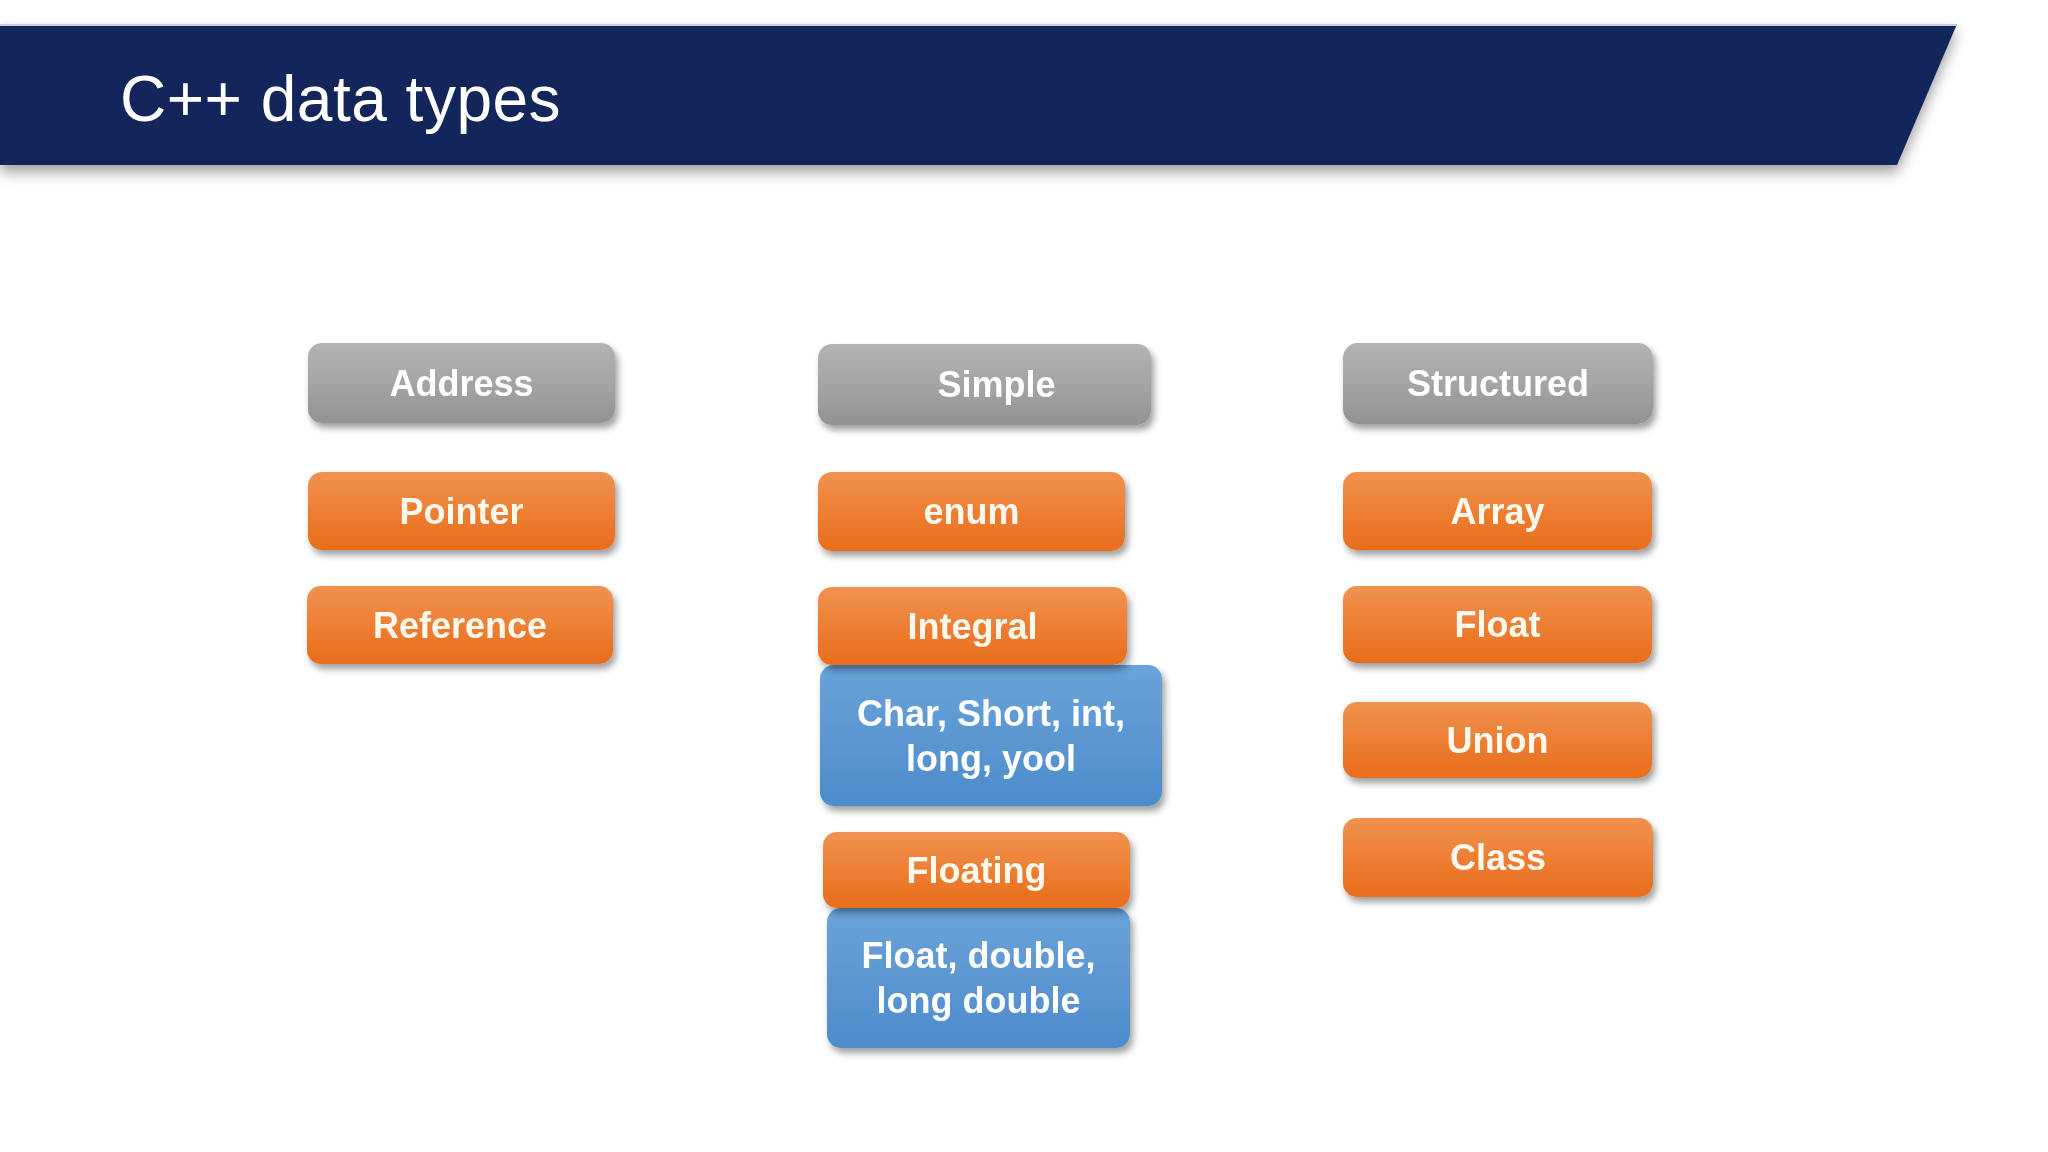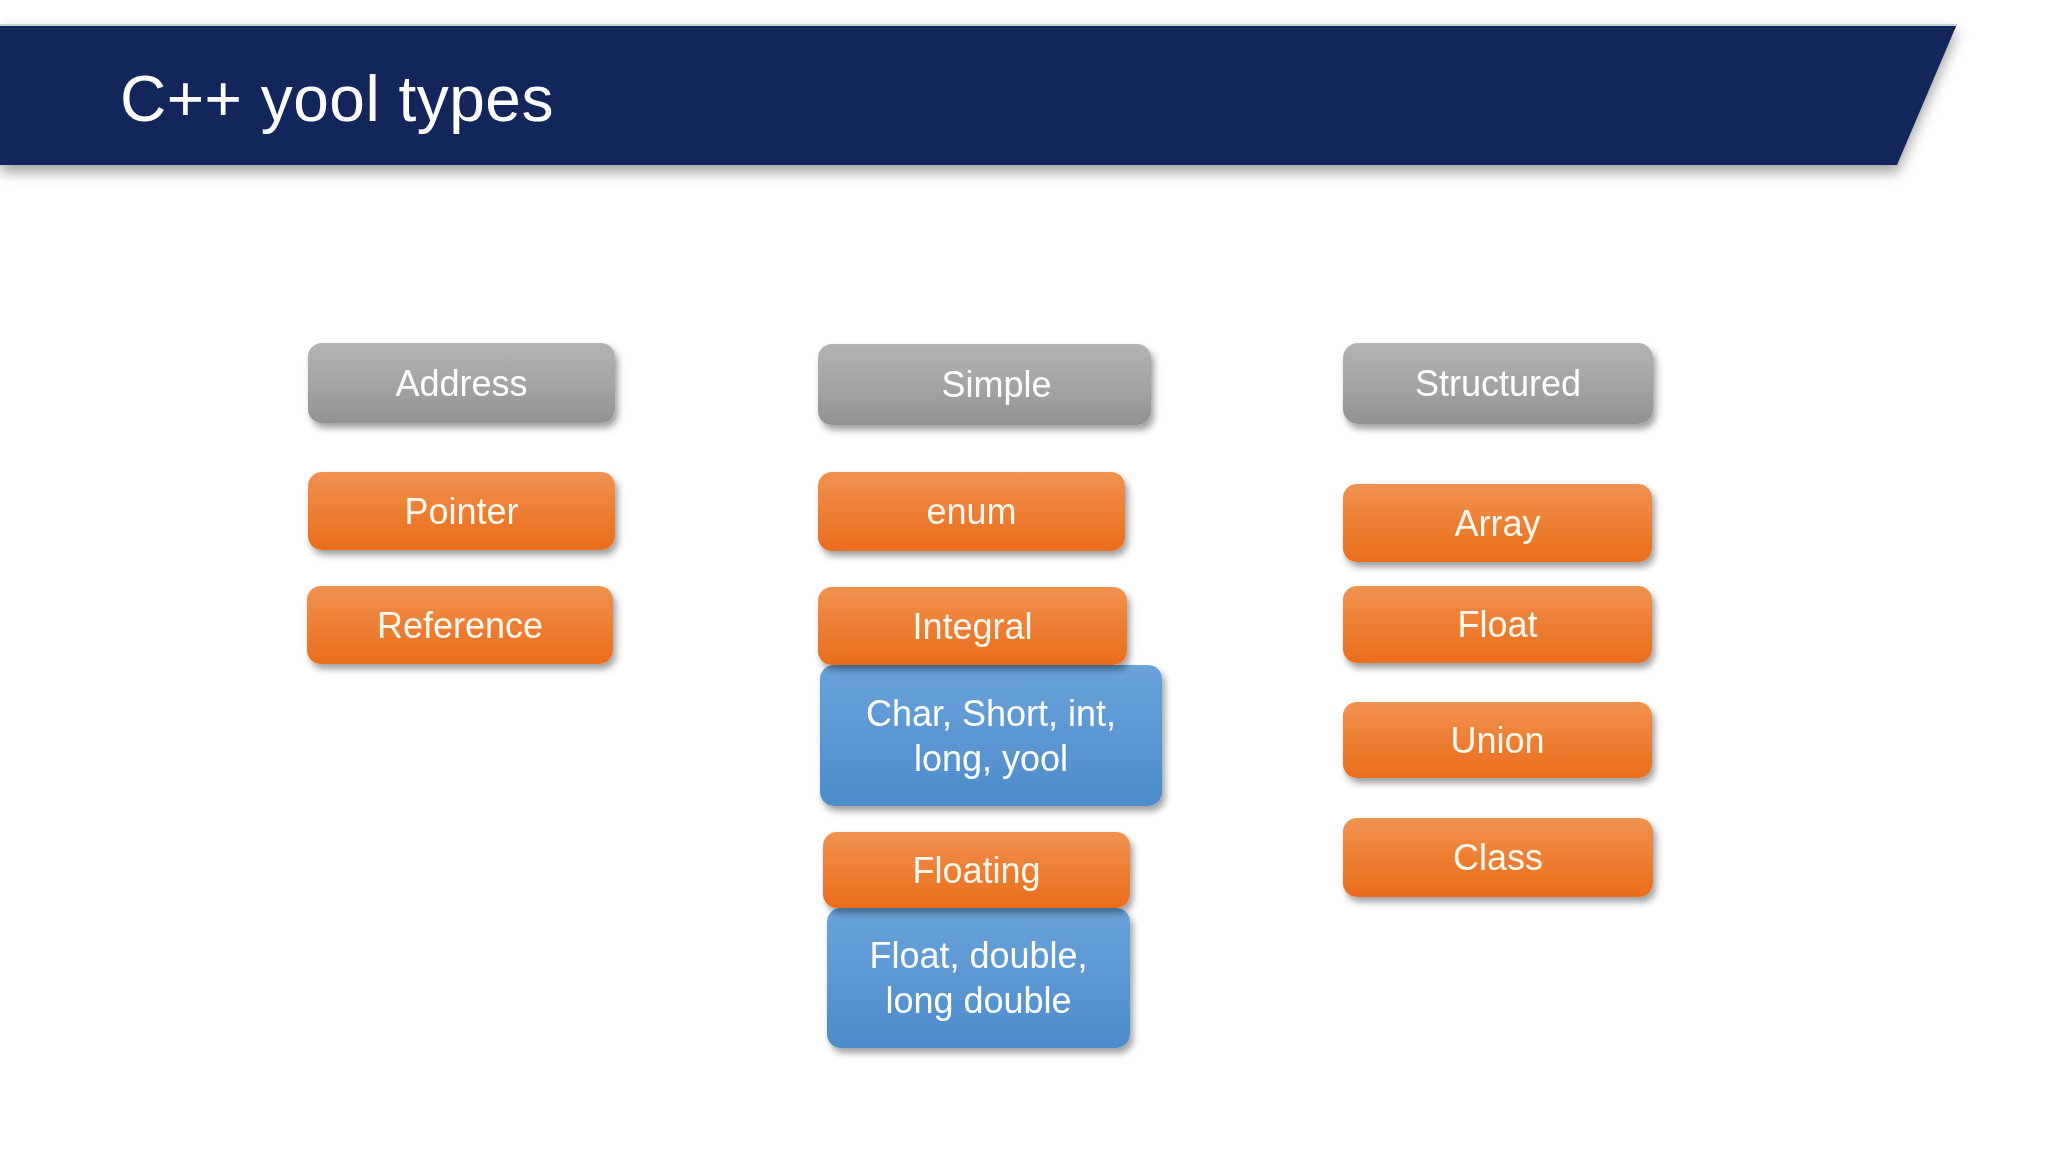--- a/index.html
+++ b/index.html
@@ -34,21 +34,21 @@
   }
 
   
   .box{
     position:absolute;
     border-radius:14px;
     display:flex;align-items:center;justify-content:center;
     text-align:center;
     color:#ffffff;
     font-size:36px;
-    font-weight:400;
+    font-weight:700;
     line-height:1.25;
     white-space:pre-line;
     box-shadow:3px 5px 7px rgba(0,0,0,0.38);
   }
   .box.gray{
     background:linear-gradient(180deg,#b3b3b3 0%,#a3a3a3 55%,#929292 100%);
   }
   .box.orange{
     background:linear-gradient(180deg,#f19250 0%,#ed7d31 55%,#e96d1b 100%);
     color:#fef9ef;
@@ -65,31 +65,31 @@
   
   #box-simple         {left:818px;top:344px;width:309px;height:81px;padding-left:24px;}
   #box-enum           {left:818px;top:472px;width:307px;height:79px;}
   #box-integral       {left:818px;top:587px;width:309px;height:78px;z-index:2;}
   #box-integral-types {left:820px;top:665px;width:342px;height:141px;z-index:1;}
   #box-floating       {left:823px;top:832px;width:307px;height:76px;z-index:2;}
   #box-floating-types {left:827px;top:908px;width:303px;height:140px;z-index:1;}
 
   
   #box-structured{left:1343px;top:343px;width:310px;height:81px;border-radius:15px;}
-  #box-array     {left:1343px;top:472px;width:309px;height:78px;margin-top:12px;}
+  #box-array     {left:1343px;top:472px;width:309px;height:78px;}
   #box-struct    {left:1343px;top:586px;width:309px;height:77px;}
   #box-union     {left:1343px;top:702px;width:309px;height:76px;}
   #box-class     {left:1343px;top:818px;width:310px;height:79px;}
 </style>
 </head>
 <body>
 
 <div class="header-wrap">
   <div class="header-band">
-    <h1 class="header-title">C++ yool types</h1>
+    <h1 class="header-title">C++ data types</h1>
   </div>
 </div>
 
 <div class="box gray" id="box-address">Address</div>
 <div class="box orange" id="box-pointer">Pointer</div>
 <div class="box orange" id="box-reference">Reference</div>
 
 <div class="box gray" id="box-simple">Simple</div>
 <div class="box orange" id="box-enum">enum</div>
 <div class="box orange" id="box-integral">Integral</div>

